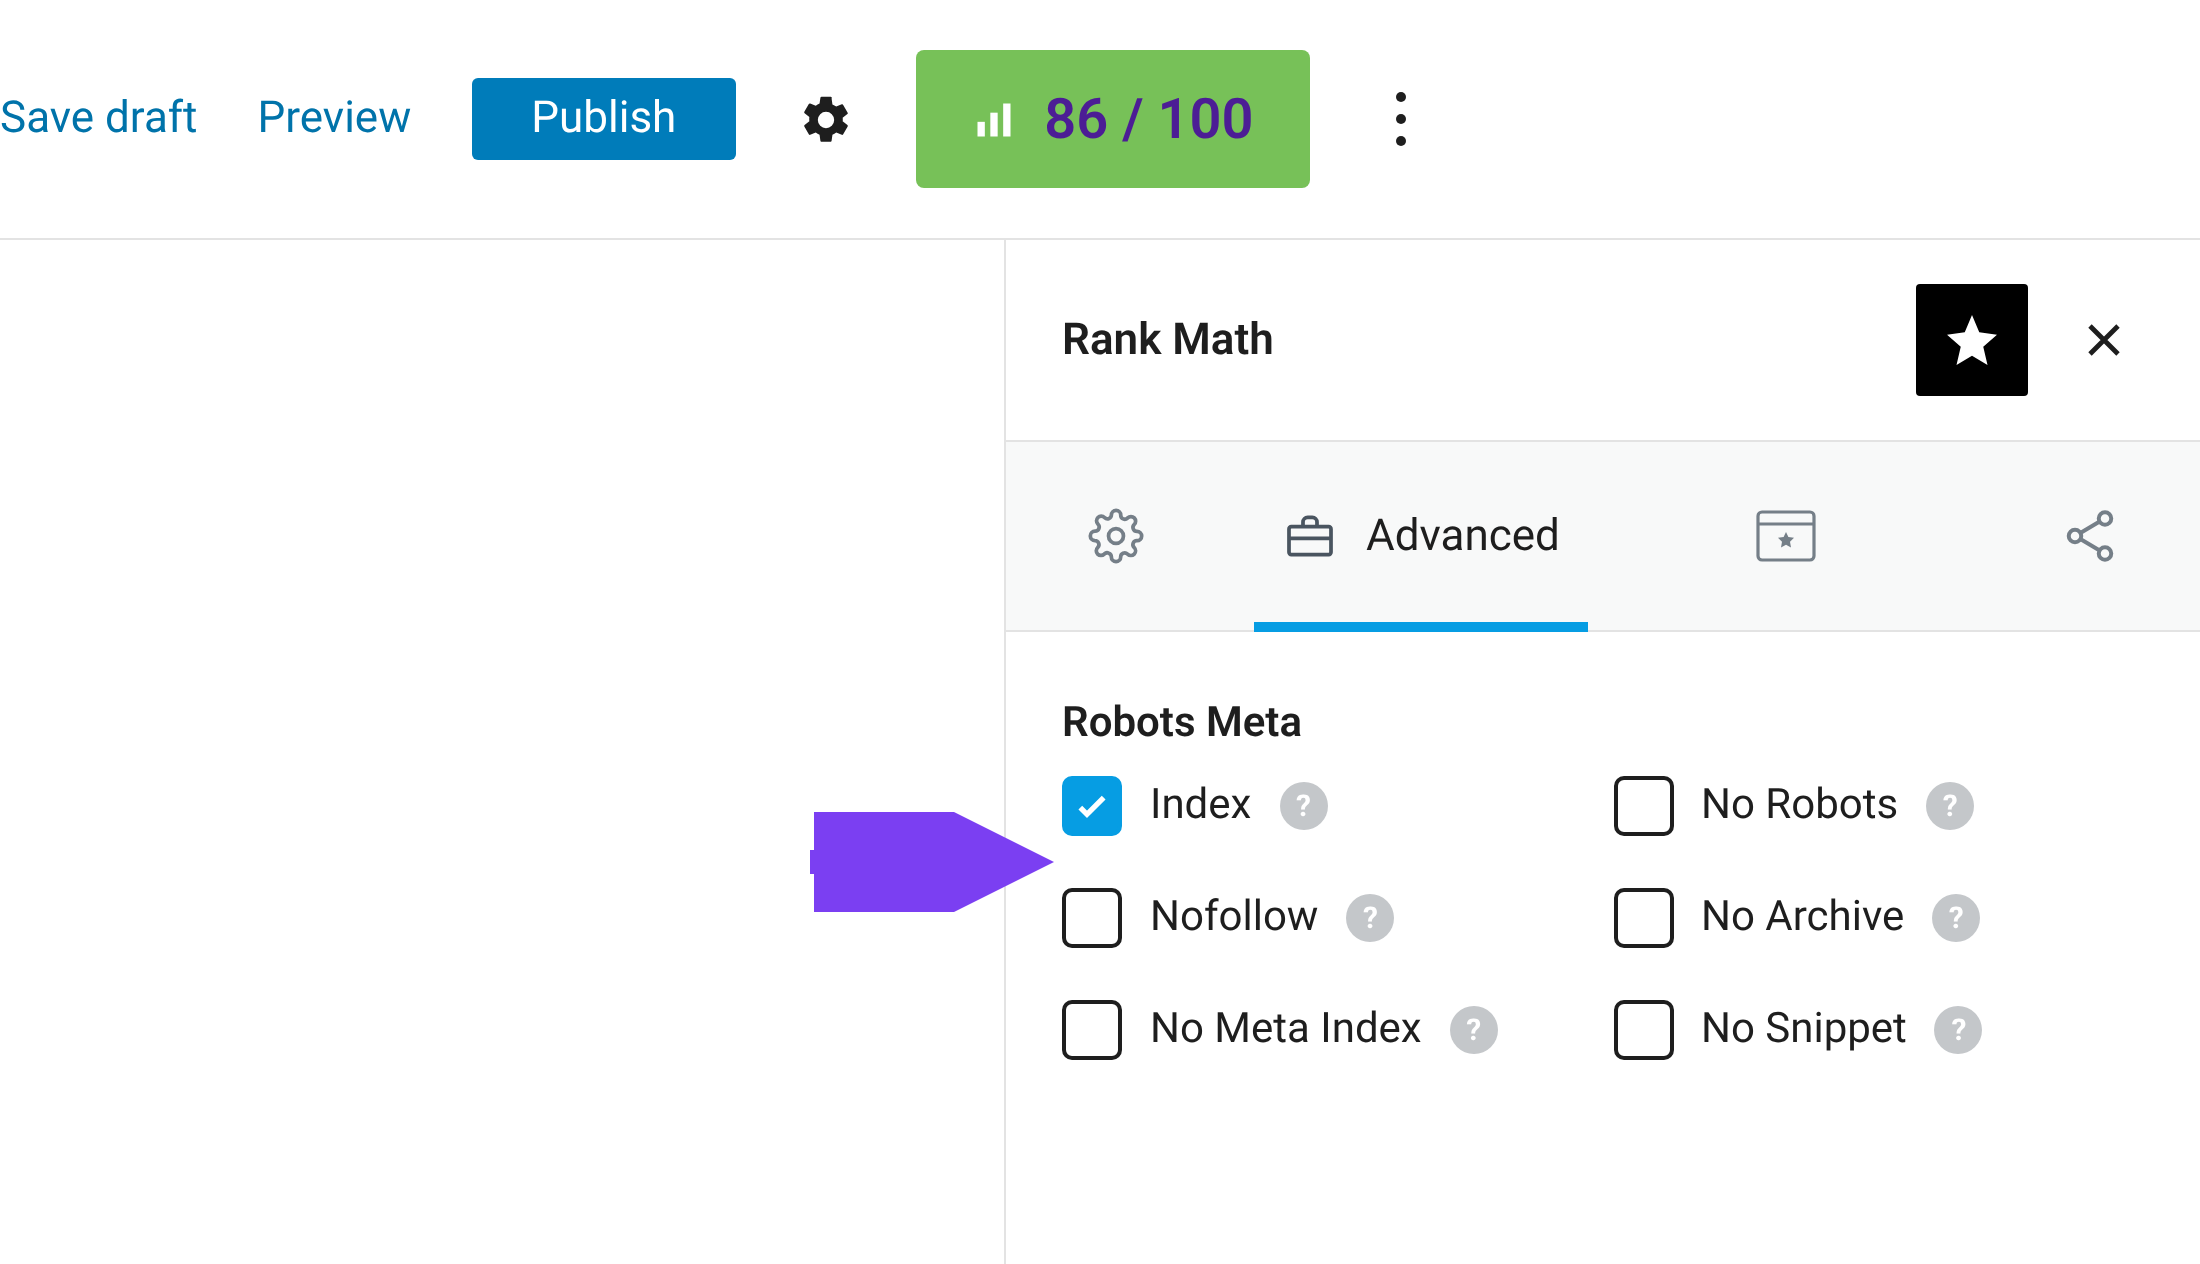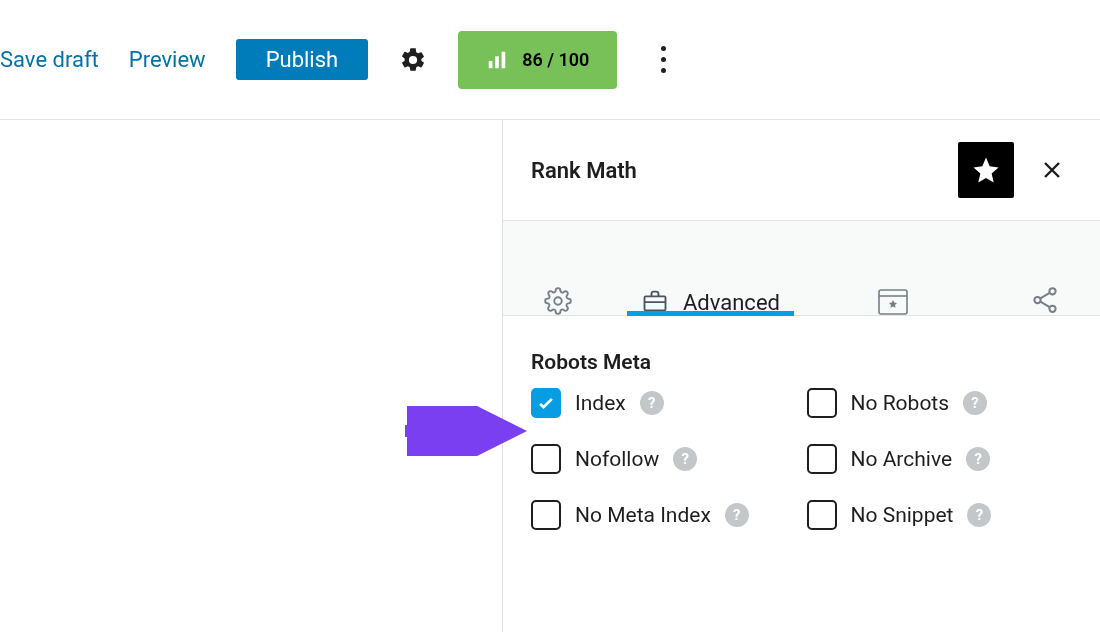--- a/index.html
+++ b/index.html
@@ -37,22 +37,22 @@
     border-radius: 3px;
     cursor: pointer;
   }
   .tb-gear {
     width: 30px; height: 30px;
     display:flex; align-items:center; justify-content:center;
     cursor:pointer;
   }
   .tb-score {
     background: #77c158;
-    color: #000000;
-    font-size: 18px;
+    color: #4c1d95;
+    font-size: 28px;
     font-weight: 600;
     padding: 18px 28px;
     border-radius: 4px;
     display: flex; align-items: center; gap: 14px;
     cursor: pointer;
   }
   .tb-kebab {
     width: 20px; height: 40px;
     display:flex; flex-direction:column;
     align-items:center; justify-content:center; gap:6px;
@@ -99,21 +99,21 @@
 
   
   .sb-tabs {
     height: 96px;
     background:#f8f9f9;
     border-top:1px solid #e3e3e3;
     border-bottom:1px solid #e3e3e3;
     display:flex; align-items:stretch;
   }
   .sb-tab {
-    display:flex; align-items:flex-end; justify-content:center;
+    display:flex; align-items:center; justify-content:center;
     cursor:pointer;
     color:#606a73;
     position:relative;
   }
   .sb-tab.icon-only { width: 110px; }
   .sb-tab.adv {
     flex:0 0 auto;
     padding: 0 28px;
     gap:14px;
     font-size:22px;

